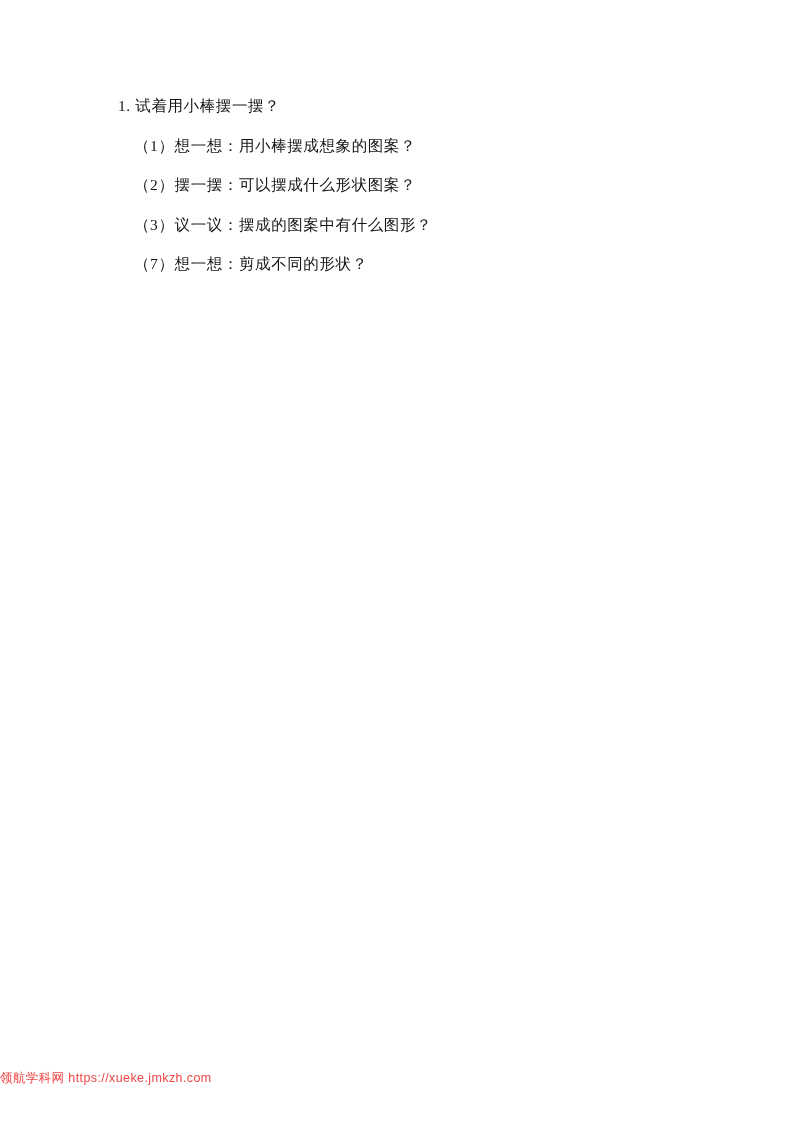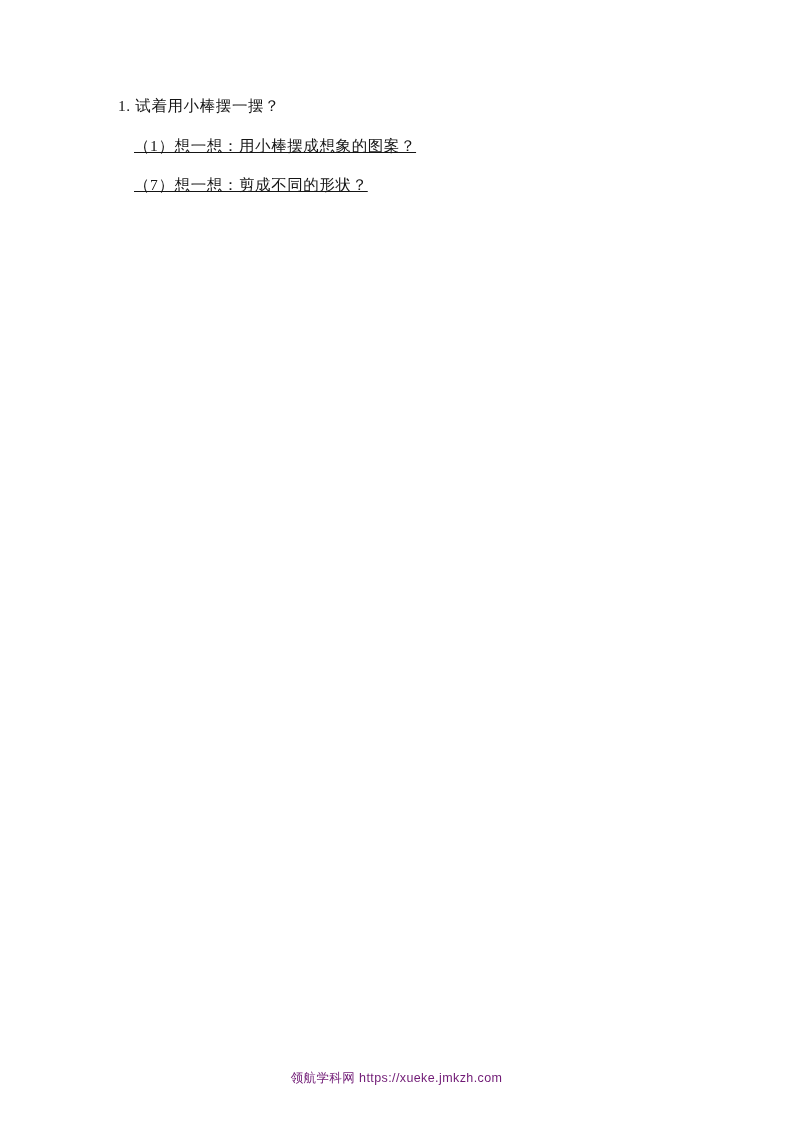--- a/index.html
+++ b/index.html
@@ -37,38 +37,39 @@
     white-space: nowrap;
     color: #151515;
   }
   .level1 {
     margin-bottom: 24px;
     padding-left: 0px;
   }
   .level2 {
     margin-bottom: 24px;
     padding-left: 16px;
-    text-decoration: underline;
   }
   .footer {
     position: absolute;
     left: 0;
     top: 1070px;
     width: 793px;
-    text-align: center;
+    text-align: left;
     font-size: 12.5px;
-    color: #701a75;
+    color: #ef4444;
     font-family: "Liberation Sans", sans-serif;
     letter-spacing: 0.4px;
   }
 </style>
 </head>
 <body>
 
 <div class="page">
   <div class="content">
     <div class="line level1">1. 试着用小棒摆一摆？</div>
     <div class="line level2">（1）想一想：用小棒摆成想象的图案？</div>
+    <div class="line level2">（2）摆一摆：可以摆成什么形状图案？</div>
+    <div class="line level2">（3）议一议：摆成的图案中有什么图形？</div>
     <div class="line level2">（7）想一想：剪成不同的形状？</div>
   </div>
 
   <div class="footer">领航学科网 https://xueke.jmkzh.com</div>
 </div>
 
 </body></html>

